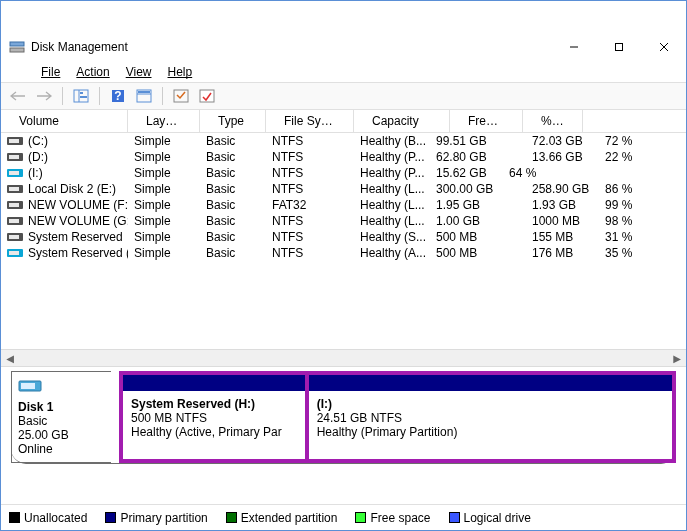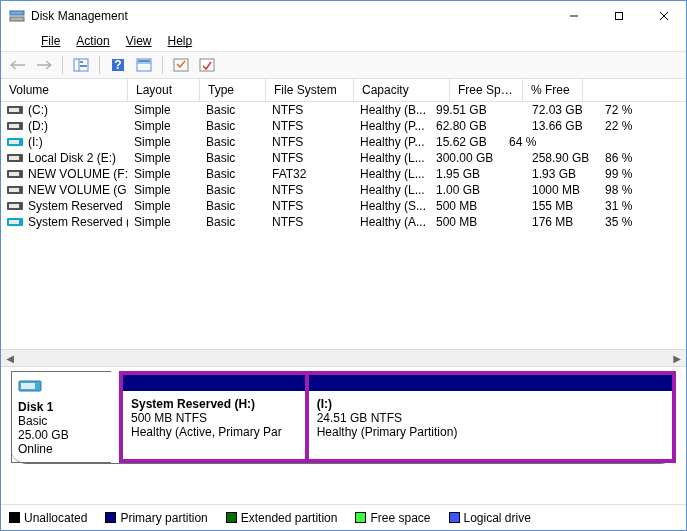--- a/index.html
+++ b/index.html
@@ -1,35 +1,35 @@
 <!DOCTYPE html>
 <html><head>
 <meta charset="utf-8">
 <style>
 * { box-sizing: border-box; margin: 0; padding: 0; font-family: "Segoe UI", Tahoma, sans-serif; font-size: 12px; }
 body { background: #fff; width: 687px; height: 531px; border: 1px solid #5a8fd6; display: flex; flex-direction: column; overflow: hidden; }
 
-.titlebar { height: 30px; background: #fff; display: flex; align-items: center; padding: 0 0 0 8px; }
+.titlebar { height: 30px; background: #fff; display: flex; align-items: center; padding: 0 0 0 8px; margin-top: 31px; }
 .titlebar .icon { width: 16px; height: 16px; margin-right: 6px; }
 .titlebar .title { flex: 1; color: #000; }
 .win-btns { display: flex; }
 .win-btn { width: 45px; height: 30px; display: flex; align-items: center; justify-content: center; cursor: pointer; }
 
 .menubar { height: 20px; display: flex; align-items: center; padding: 0 6px; gap: 0; margin-left: 26px; }
 .menu-item { padding: 2px 8px; cursor: pointer; }
 .menu-item span { text-decoration: underline; text-decoration-skip-ink: none; }
 
 .toolbar { height: 28px; border-top: 1px solid #e0e0e0; border-bottom: 1px solid #e0e0e0; background: #f9f9f9; display: flex; align-items: center; padding: 0 6px; gap: 4px; }
 .toolbar .sep { width: 1px; height: 18px; background: #ccc; margin: 0 3px; }
 .tool-btn { width: 22px; height: 22px; display: flex; align-items: center; justify-content: center; cursor: pointer; border: 1px solid transparent; }
 .tool-btn.disabled { opacity: .4; cursor: default; }
 
 .volumes { flex: 0 0 auto; position: relative; }
 .vol-header { display: flex; background: #fff; border-bottom: 1px solid #e0e0e0; }
-.vol-col-h { padding: 4px 8px; border-right: 1px solid #e0e0e0; text-align: left; font-weight: normal; white-space: nowrap; overflow: hidden; text-overflow: ellipsis; cursor: pointer; }
+.vol-col-h { padding: 4px 18px; border-right: 1px solid #e0e0e0; text-align: left; font-weight: normal; white-space: nowrap; overflow: hidden; text-overflow: ellipsis; cursor: pointer; }
 .vol-rows {  }
 .vol-row { display: flex; }
 .vol-cell { padding: 1px 6px; white-space: nowrap; overflow: hidden; text-overflow: ellipsis; display: flex; align-items: center; }
 .vol-cell .drive-icon { width: 16px; height: 12px; margin-right: 5px; flex: none; }
 .c0{width:127px}.c1{width:72px}.c2{width:66px}.c3{width:88px}.c4{width:76px}.c5{width:96px}.c6{width:73px}.c7{width:60px}
 
 .middle-gap { flex: 1; }
 
 .hsplit { height: 18px; background: #f0f0f0; border-top: 1px solid #dcdcdc; border-bottom: 1px solid #dcdcdc; display: flex; align-items: center; justify-content: space-between; padding: 0 2px; }
 .harrow { width: 14px; height: 14px; display: flex; align-items: center; justify-content: center; cursor: pointer; color: #666; font-size: 10px; }

